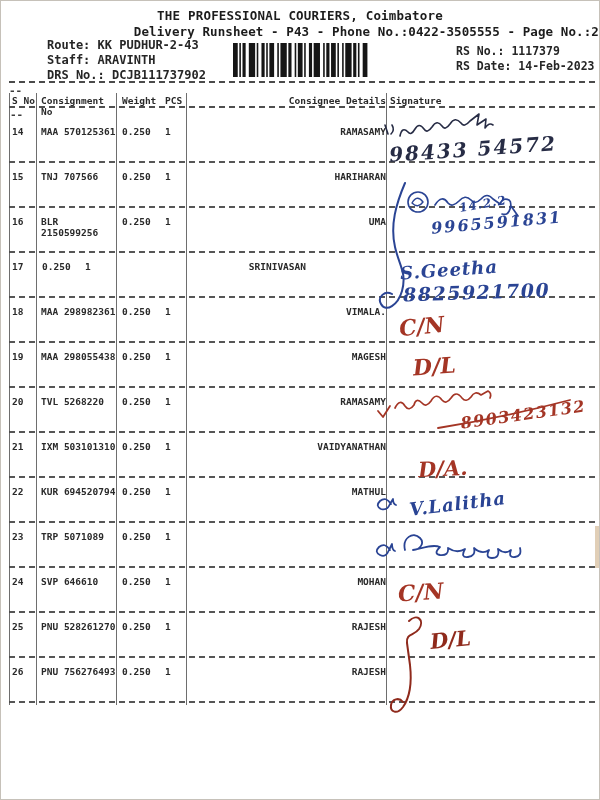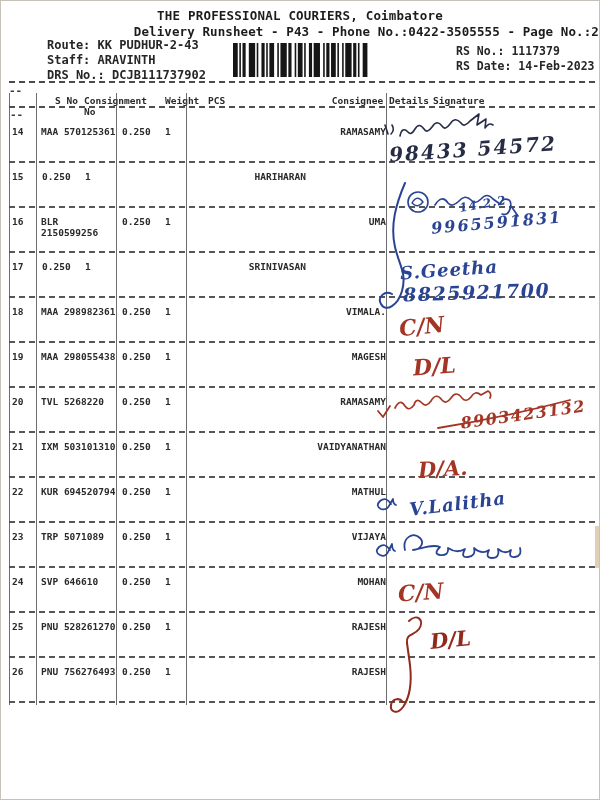--- a/index.html
+++ b/index.html
@@ -12,21 +12,21 @@
   .title{top:7px;left:0;width:100%;text-align:center;font-size:12.5px;font-weight:bold;letter-spacing:.2px;color:#1c1c1c;}
   .subtitle{top:23px;left:0;width:100%;text-align:right;font-size:12.5px;font-weight:bold;letter-spacing:.1px;color:#1c1c1c;}
   .meta-left{left:46px;top:37px;font-size:12px;font-weight:bold;line-height:15px;white-space:nowrap;}
   .meta-right{left:455px;top:43px;font-size:11.5px;font-weight:bold;line-height:15px;white-space:nowrap;}
   .barcode-box{left:232px;top:42px;width:136px;height:34px;}
   .sep-dash{left:8px;top:80px;width:586px;border-top:2px dashed #4a4a4a;}
   .dash-artifact{font-size:11px;font-weight:bold;color:#3c3c3c;}
   #artifact-top{left:8px;top:83px;}
   
   .tbl{left:8px;top:92px;width:586px;}
-  .thead{display:flex;height:15px;font-size:9.5px;font-weight:bold;border-bottom:2px dashed #4f4f4f;box-sizing:border-box;color:#2a2a2a;padding-left:43px;}
+  .thead{display:flex;height:15px;font-size:9.5px;font-weight:bold;border-bottom:2px dashed #4f4f4f;box-sizing:border-box;color:#2a2a2a;}
   .theadgap{height:10px;padding-left:1px;}
   .row{display:flex;height:45px;border-bottom:2px dashed #565656;box-sizing:border-box;font-size:9.5px;font-weight:bold;color:#2a2a2a;}
   .c-sno{width:27px;padding-left:3px;box-sizing:border-box;}
   .c-cons{width:80px;padding-left:5px;box-sizing:border-box;}
   .c-weight{width:47px;padding-left:6px;box-sizing:border-box;}
   .c-pcs{width:23px;padding-left:2px;box-sizing:border-box;}
   .c-consignee{width:200px;padding-left:9px;box-sizing:border-box;text-align:right;}
   .c-sig{flex:1;padding-left:4px;box-sizing:border-box;}
   .thead>div{padding-top:2px;}
   .row>div{padding-top:8px;}
@@ -120,20 +120,21 @@
       <div class="c-sno">14</div>
       <div class="c-cons">MAA 570125361</div>
       <div class="c-weight">0.250</div>
       <div class="c-pcs">1</div>
       <div class="c-consignee">RAMASAMY</div>
       <div class="c-sig"></div>
     </div>
 
     <div class="row">
       <div class="c-sno">15</div>
+      <div class="c-cons">TNJ 707566</div>
       <div class="c-weight">0.250</div>
       <div class="c-pcs">1</div>
       <div class="c-consignee">HARIHARAN</div>
       <div class="c-sig"></div>
     </div>
 
     <div class="row">
       <div class="c-sno">16</div>
       <div class="c-cons">BLR 2150599256</div>
       <div class="c-weight">0.250</div>
@@ -193,21 +194,20 @@
       <div class="c-pcs">1</div>
       <div class="c-consignee">MATHUL</div>
       <div class="c-sig"></div>
     </div>
 
     <div class="row">
       <div class="c-sno">23</div>
       <div class="c-cons">TRP 5071089</div>
       <div class="c-weight">0.250</div>
       <div class="c-pcs">1</div>
-      <div class="c-consignee">VIJAYA</div>
       <div class="c-sig"></div>
     </div>
 
     <div class="row">
       <div class="c-sno">24</div>
       <div class="c-cons">SVP 646610</div>
       <div class="c-weight">0.250</div>
       <div class="c-pcs">1</div>
       <div class="c-consignee">MOHAN</div>
       <div class="c-sig"></div>

